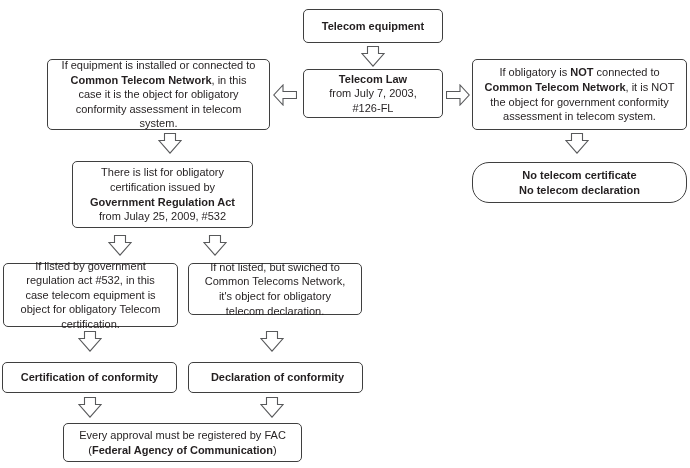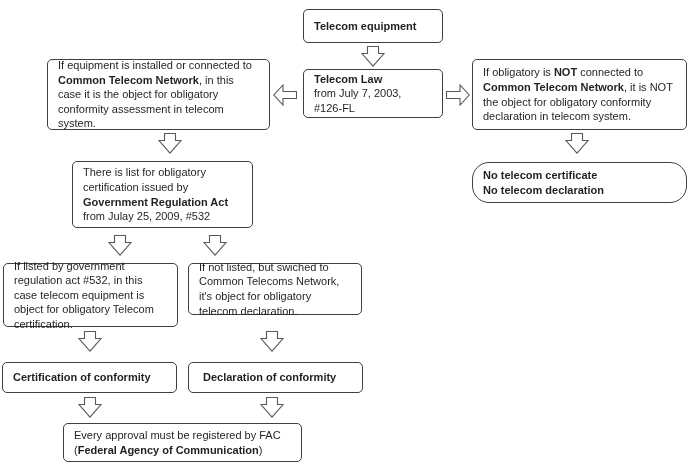--- a/index.html
+++ b/index.html
@@ -18,21 +18,21 @@
     position: absolute;
     background: #ffffff;
     border: 1px solid #3f3f3f;
     border-radius: 5px;
     padding: 7px 10px;
     font-size: 11px;
     line-height: 1.32;
     color: #231f20;
   }
   .node b { font-weight: bold; }
-  .center-v { display: flex; flex-direction: column; justify-content: center; }
+  .center-v { display: flex; flex-direction: column; justify-content: center; text-align: center; }
   .arrow { position: absolute; }
   .arrow svg { display: block; }
 </style>
 </head>
 <body>
 
 <div class="canvas">
 
   <div class="node center-v" style="left:303px; top:9px; width:140px; height:34px;">
     <div><b>Telecom equipment</b></div>
@@ -41,21 +41,21 @@
   <div class="node center-v" style="left:303px; top:69px; width:140px; height:49px;">
     <div><b>Telecom Law</b></div>
     <div>from July 7, 2003, #126-FL</div>
   </div>
 
   <div class="node center-v" style="left:47px; top:59px; width:223px; height:71px;">
     <div><span>If equipment is installed or connected to </span><b>Common Telecom Network</b><span>, in this case it is the object for obligatory conformity assessment in telecom system.</span></div>
   </div>
 
   <div class="node center-v" style="left:472px; top:59px; width:215px; height:71px;">
-    <div><span>If obligatory is </span><b>NOT</b><span> connected to </span><b>Common Telecom Network</b><span>, it is NOT the object for obligatory conformity declaration in telecom system.</span></div>
+    <div><span>If obligatory is </span><b>NOT</b><span> connected to </span><b>Common Telecom Network</b><span>, it is NOT the object for government conformity assessment in telecom system.</span></div>
   </div>
 
   <div class="node center-v" style="left:472px; top:162px; width:215px; height:41px;border-radius:17px;">
     <div><b>No telecom certificate</b></div>
     <div><b>No telecom declaration</b></div>
   </div>
 
   <div class="node center-v" style="left:72px; top:161px; width:181px; height:67px;">
     <div><span>There is list for obligatory certification issued by </span><b>Government Regulation Act</b><span> from Julay 25, 2009, #532</span></div>
   </div>

